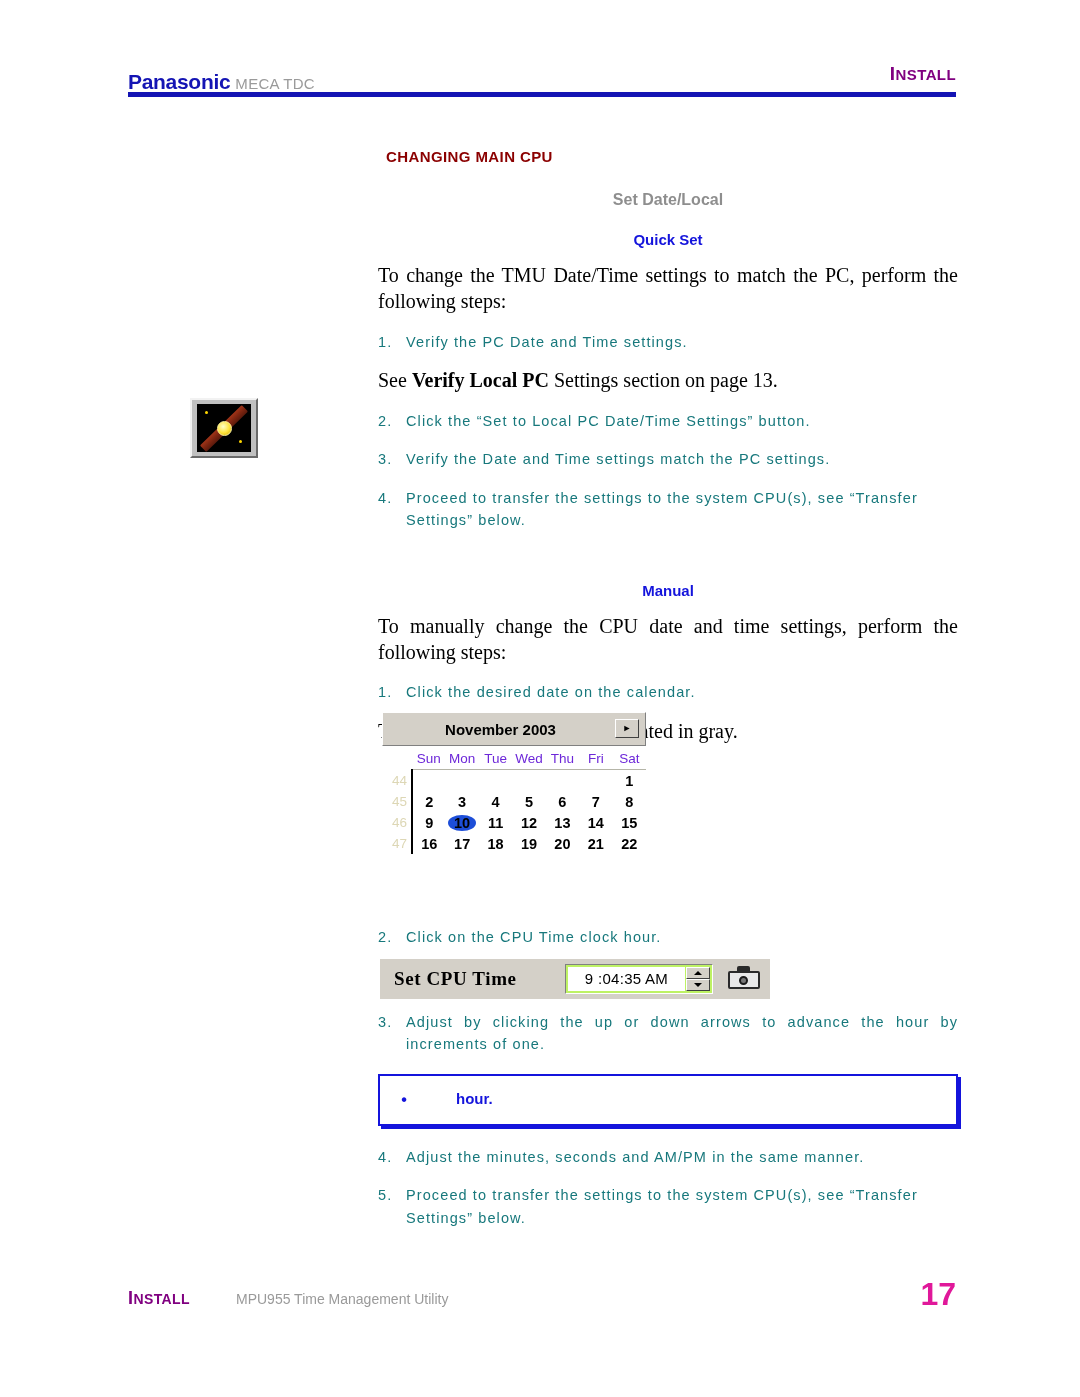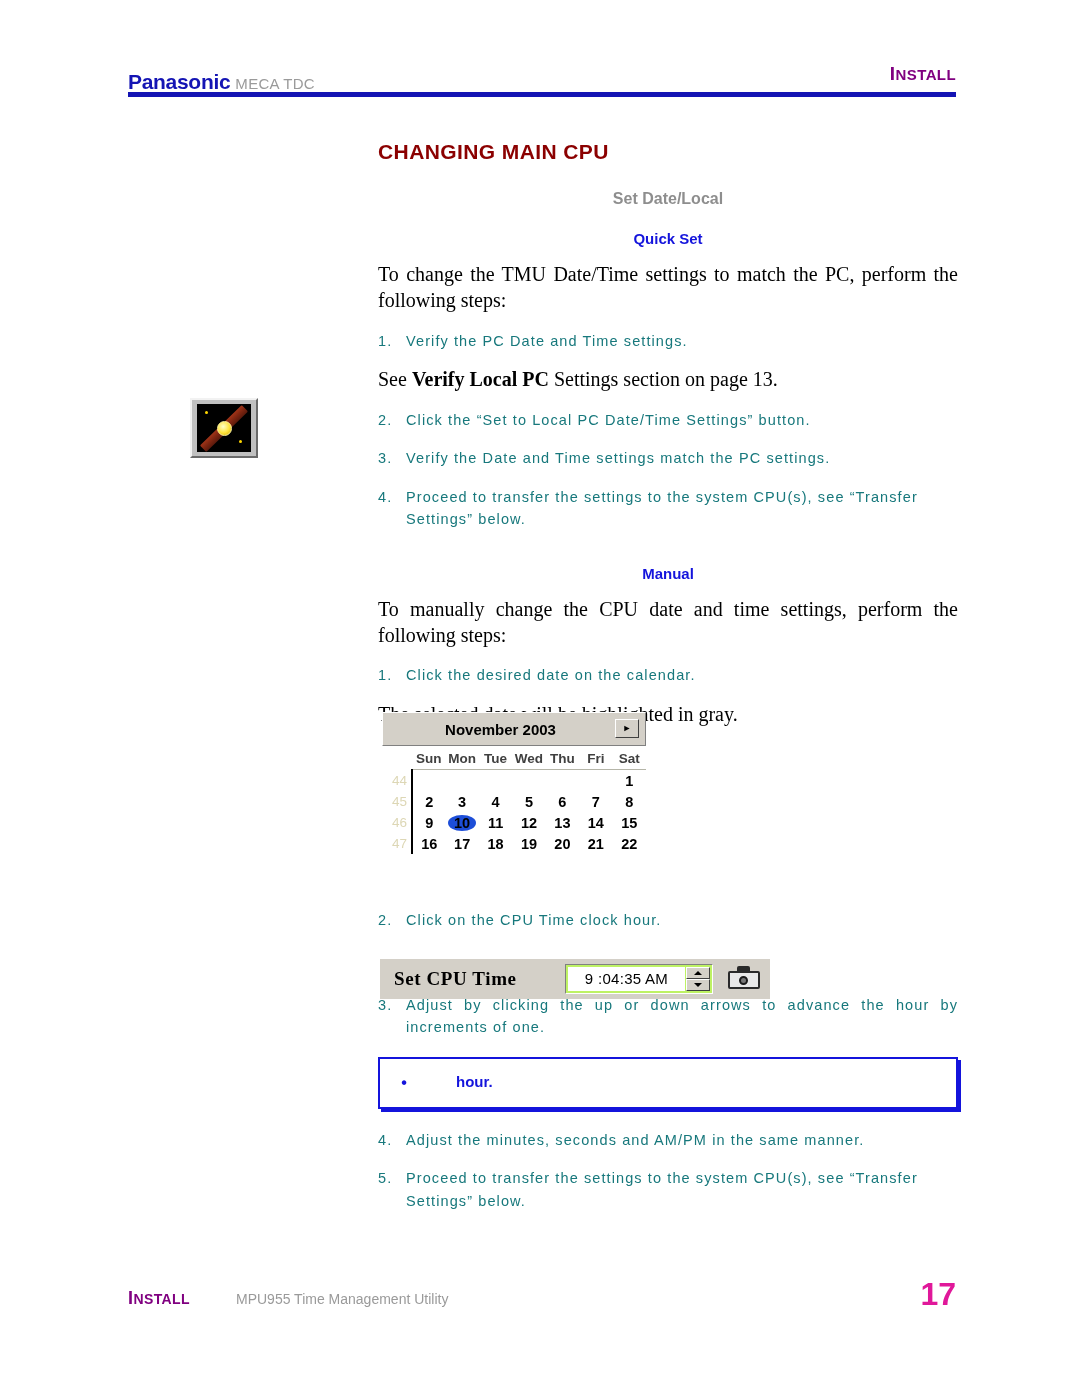--- a/index.html
+++ b/index.html
@@ -65,23 +65,23 @@
   }
 
   
   #content {
     position: absolute;
     left: 378px;
     top: 140px;
     width: 580px;
   }
   h1#main-title {
-    margin: 0;
-    font-family: "Liberation Sans", sans-serif;
-    font-size: 21px;
+    margin: 8px;
+    font-family: "Liberation Sans", sans-serif;
+    font-size: 15px;
     font-weight: bold;
     color: #8b0000;
     letter-spacing: 0.4px;
   }
   .sub-head {
     margin-top: 26px;
     text-align: center;
     font-family: "Liberation Sans", sans-serif;
     font-size: 16px;
     font-weight: bold;
@@ -241,22 +241,22 @@
     width: 100%;
     table-layout: fixed;
   }
   table.cal-grid th, table.cal-grid td {
     text-align: center;
     font-size: 14px;
     padding: 1px 0;
     height: 19px;
   }
   table.cal-grid th.dow {
-    color: #404040;
-    font-weight: bold;
+    color: #6d28d9;
+    font-weight: normal;
     font-size: 13.5px;
     border-bottom: 1px solid #b5b5a8;
   }
   table.cal-grid th.wk-corner {
     width: 30px;
     border-bottom: none;
   }
   table.cal-grid td.wk {
     width: 30px;
     color: #ddd7b5;
@@ -492,21 +492,21 @@
   <div class="step justify">
     <span class="num">3.</span>
     <span class="txt">Verify the Date and Time settings match the PC settings.</span>
   </div>
 
   <div class="step">
     <span class="num">4.</span>
     <span class="txt">Proceed to transfer the settings to the system CPU(s), see “Transfer Settings” below.</span>
   </div>
 
-  <div class="section-head" style="margin-top:34px;">Manual</div>
+  <div class="section-head" style="margin-top:50px;">Manual</div>
 
   <p class="body-text">To manually change the CPU date and time settings, perform the following steps:</p>
 
   <div class="step">
     <span class="num">1.</span>
     <span class="txt">Click the desired date on the calendar.</span>
   </div>
 
   <p class="body-text noj">The selected date will be highlighted in gray.</p>
 

